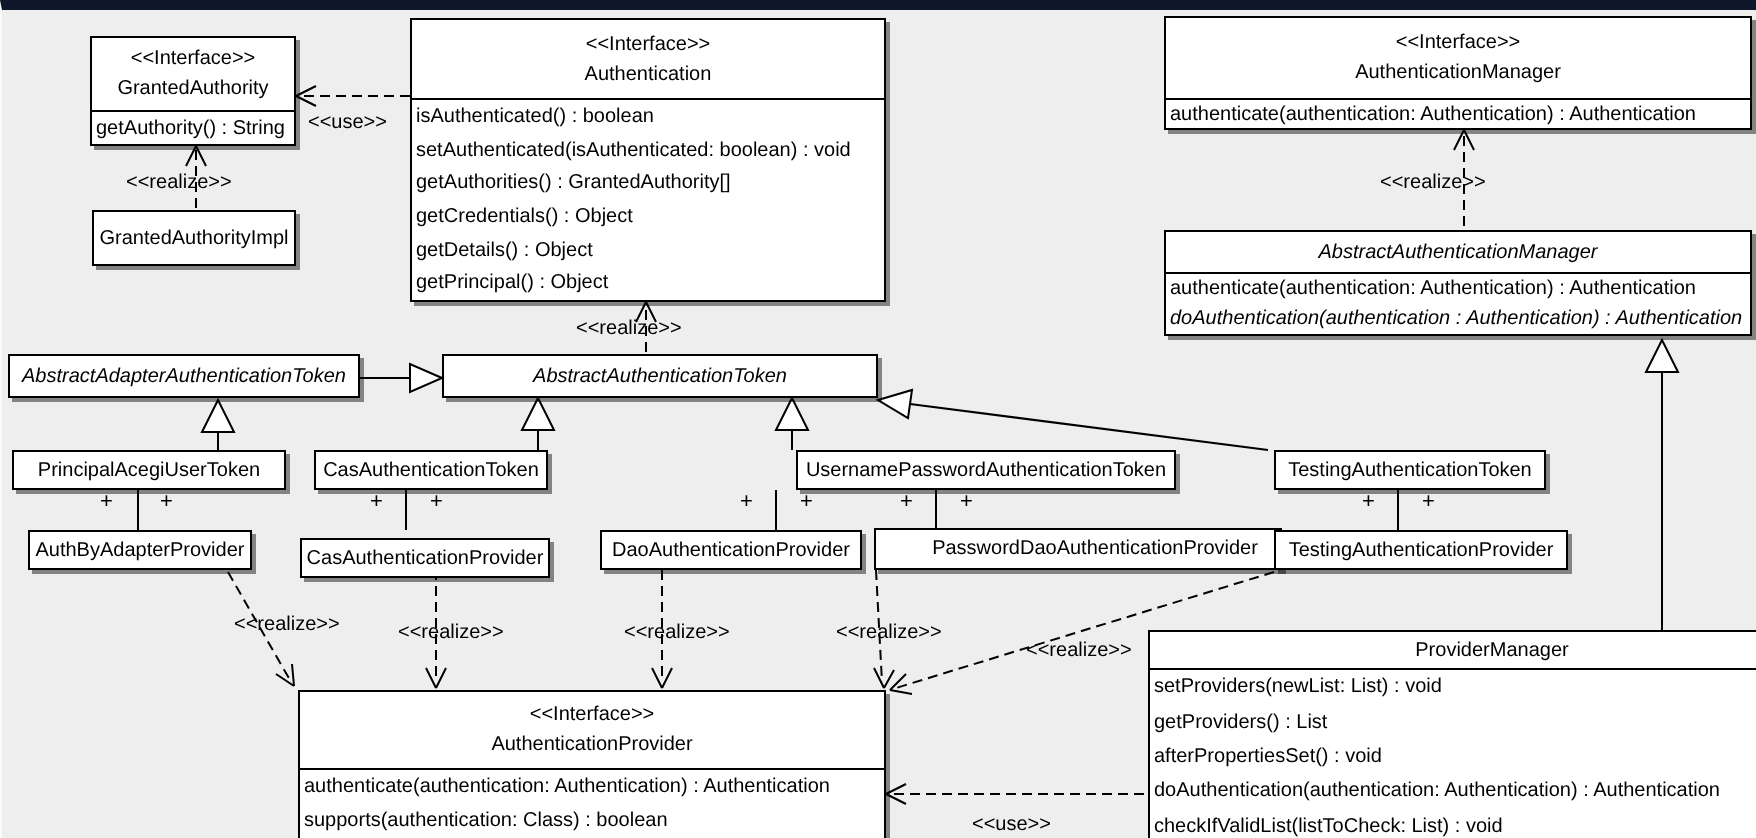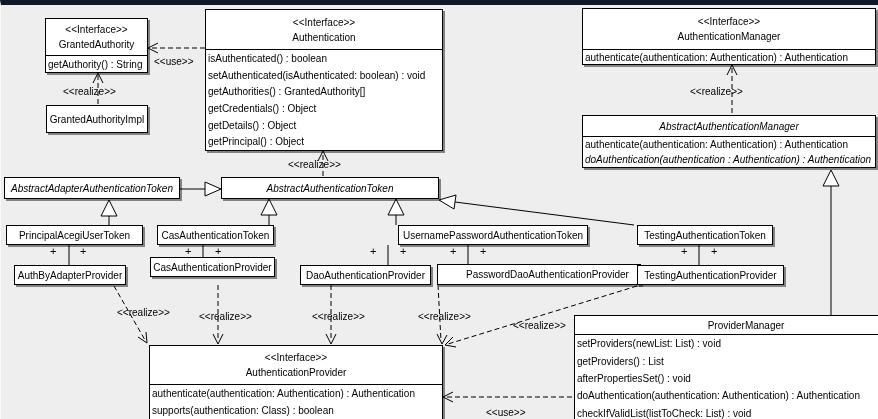--- a/index.html
+++ b/index.html
@@ -183,21 +183,21 @@
   <div class="uml-box single" style="left:357px;top:220px;width:190px;height:20px;margin-left:40px;">
     <div class="cname">UsernamePasswordAuthenticationToken</div>
   </div>
   <div class="uml-box single" style="left:636px;top:220px;width:136px;height:20px;">
     <div class="cname">TestingAuthenticationToken</div>
   </div>
 
   <div class="uml-box single" style="left:13px;top:260px;width:112px;height:20px;">
     <div class="cname">AuthByAdapterProvider</div>
   </div>
-  <div class="uml-box single" style="left:149px;top:252px;width:125px;height:20px;">
+  <div class="uml-box single" style="left:149px;top:264px;width:125px;height:20px;">
     <div class="cname">CasAuthenticationProvider</div>
   </div>
   <div class="uml-box single" style="left:299px;top:260px;width:131px;height:20px;">
     <div class="cname">DaoAuthenticationProvider</div>
   </div>
   <div class="uml-box single" style="left:436px;top:259px;width:204px;height:21px;padding-left:17px;">
     <div class="cname">PasswordDaoAuthenticationProvider</div>
   </div>
   <div class="uml-box single" style="left:636px;top:260px;width:147px;height:20px;">
     <div class="cname">TestingAuthenticationProvider</div>

